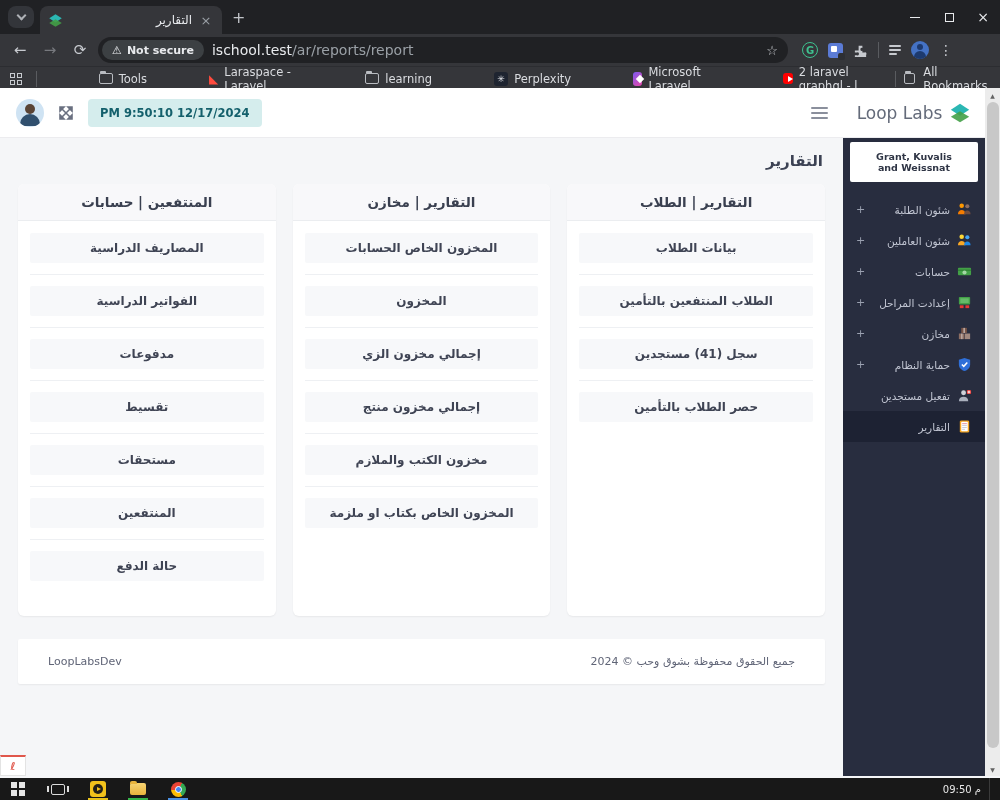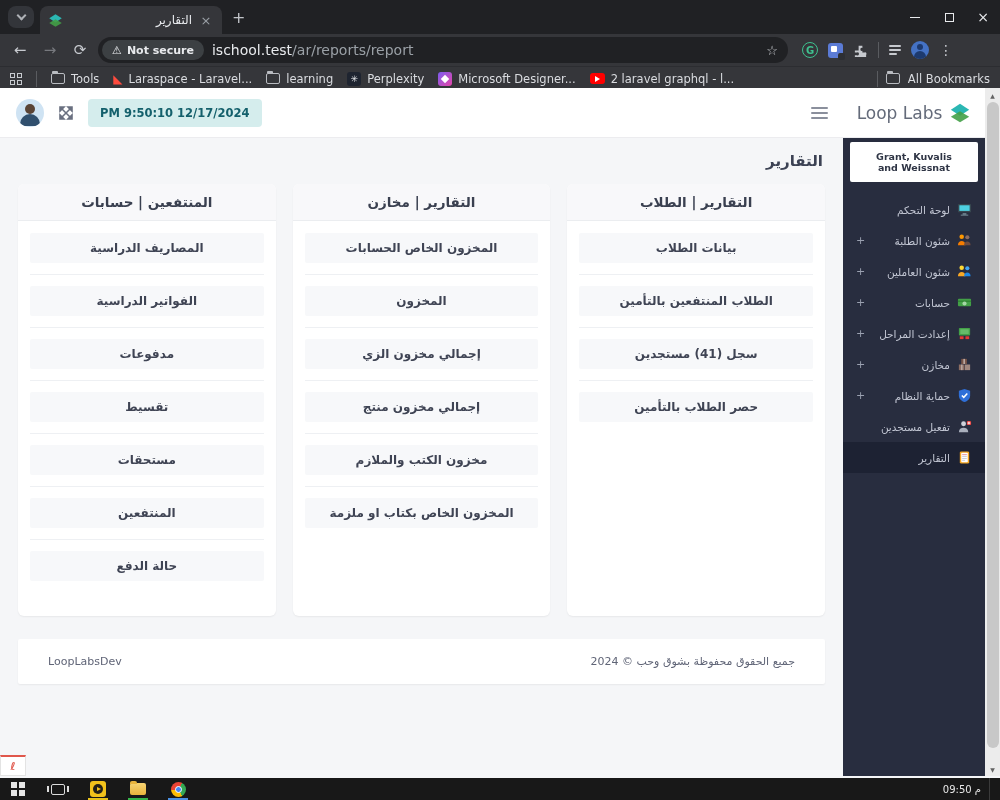--- a/index.html
+++ b/index.html
@@ -49,21 +49,21 @@
   .rlist i { display:block; height:2px; background:#c7cacf; border-radius:1px; }
   .rlist i:nth-child(1){width:12px}.rlist i:nth-child(2){width:12px}.rlist i:nth-child(3){width:8px}
   .tb-avatar { width:18px; height:18px; border-radius:50%; background:#4472c4; overflow:hidden; position:relative; }
   .tb-avatar:before { content:""; position:absolute; top:3px; left:6px; width:6px; height:6px; border-radius:50%; background:#1d3a6e; }
   .tb-avatar:after { content:""; position:absolute; top:10px; left:3px; width:12px; height:8px; border-radius:6px 6px 0 0; background:#1d3a6e; }
   .dots { color:#c7cacf; font-size:14px; }
 
   .bookmarks { position:absolute; top:66px; left:0; width:1000px; height:24px;
     background:#35363a; border-top:1px solid #2c2d31; display:flex; align-items:center;
     padding:0 10px; gap:14px; color:#dadce0; font-size:11.5px; }
-  .bm { display:flex; align-items:center; gap:6px; }
+  .bm { display:flex; align-items:center; gap:6px;margin-left:48px; }
   .grid-ic { display:grid; grid-template-columns:5px 5px; grid-gap:2px; }
   .grid-ic i { width:5px; height:5px; border:1.2px solid #c7cacf; display:block; }
   .folder { width:14px; height:11px; background:transparent; border:1.2px solid #b9bcc1; border-radius:2px; position:relative; }
   .folder:before { content:""; position:absolute; top:-3px; left:0; width:6px; height:2px; background:#b9bcc1; border-radius:1px 1px 0 0; }
   .laravel-ic { color:#ff4b3e; font-size:12px; font-weight:bold; }
   .perp-ic { width:14px; height:14px; background:#1e2430; border-radius:3px; color:#e8eaed;
     font-size:9px; display:flex; align-items:center; justify-content:center; }
   .des-ic { width:14px; height:14px; border-radius:3px; background:linear-gradient(135deg,#7b5cf0,#e645a8); position:relative; }
   .des-ic:after { content:""; position:absolute; left:4px; top:4px; width:6px; height:6px; background:#fff; transform:rotate(45deg); }
   .yt-ic { width:15px; height:11px; background:#f00; border-radius:3px; position:relative; }
@@ -228,21 +228,21 @@
   <span class="bm">
       <span class="folder"></span>
       <span>learning</span>
     </span>
   <span class="bm">
       <span class="perp-ic">✳</span>
       <span>Perplexity</span>
     </span>
   <span class="bm">
       <span class="des-ic"></span>
-      <span>Microsoft Designer...</span>
+      <span>Microsoft Laravel...</span>
     </span>
   <span class="bm">
       <span class="yt-ic"></span>
       <span>2 laravel graphql - l...</span>
     </span>
   <span class="bm-right">
       <span class="sep-v"></span>
       <span class="folder"></span>
       <span>All Bookmarks</span>
     </span>
@@ -275,29 +275,20 @@
           <path d="M12 10 22 16 12 22 2 16z" fill="#43a047" opacity="0.9"></path>
         </svg>
     </div>
   </div>
 
   <div class="sidebar">
     <div class="school-card">Grant, Kuvalis and Weissnat</div>
     <div class="menu">
       <div class="m-item">
         <svg class="mi" viewBox="0 0 16 16">
-            <rect x="1" y="2" width="14" height="9" rx="1" fill="#37474f"></rect>
-            <rect x="2.5" y="3.5" width="11" height="6" fill="#4dd0e1"></rect>
-            <rect x="6" y="12" width="4" height="1.5" fill="#78909c"></rect>
-            <rect x="4" y="13.5" width="8" height="1" fill="#78909c"></rect>
-          </svg>
-        <span class="lbl">لوحة التحكم</span>
-      </div>
-      <div class="m-item">
-        <svg class="mi" viewBox="0 0 16 16">
             <circle cx="5" cy="4" r="2.4" fill="#ff9800"></circle>
             <path d="M1 13c0-3 2-4.5 4-4.5S9 10 9 13z" fill="#f57c00"></path>
             <circle cx="11" cy="4.5" r="2.2" fill="#8d6e63"></circle>
             <path d="M7.5 13c0-2.7 1.7-4 3.5-4s3.5 1.3 3.5 4z" fill="#6d4c41"></path>
           </svg>
         <span class="lbl">شئون الطلبة</span>
         <span class="plus">+</span>
       </div>
       <div class="m-item">
         <svg class="mi" viewBox="0 0 16 16">

